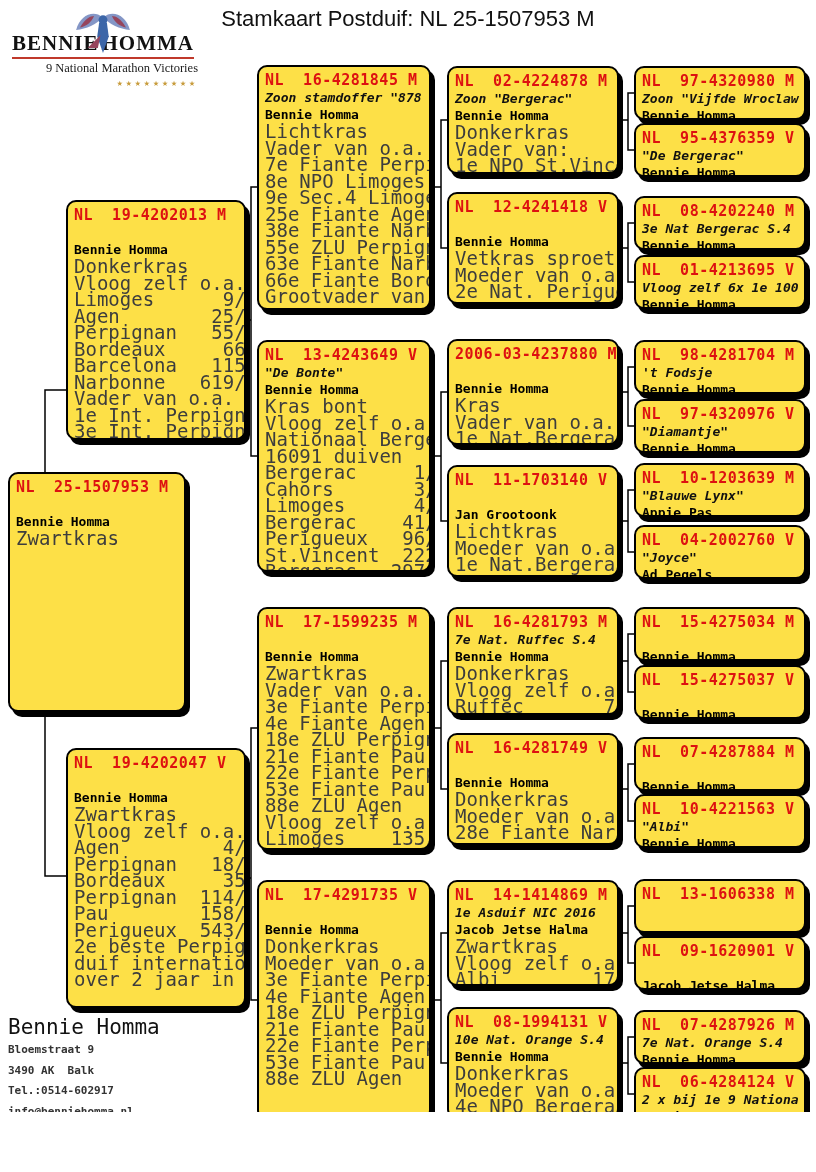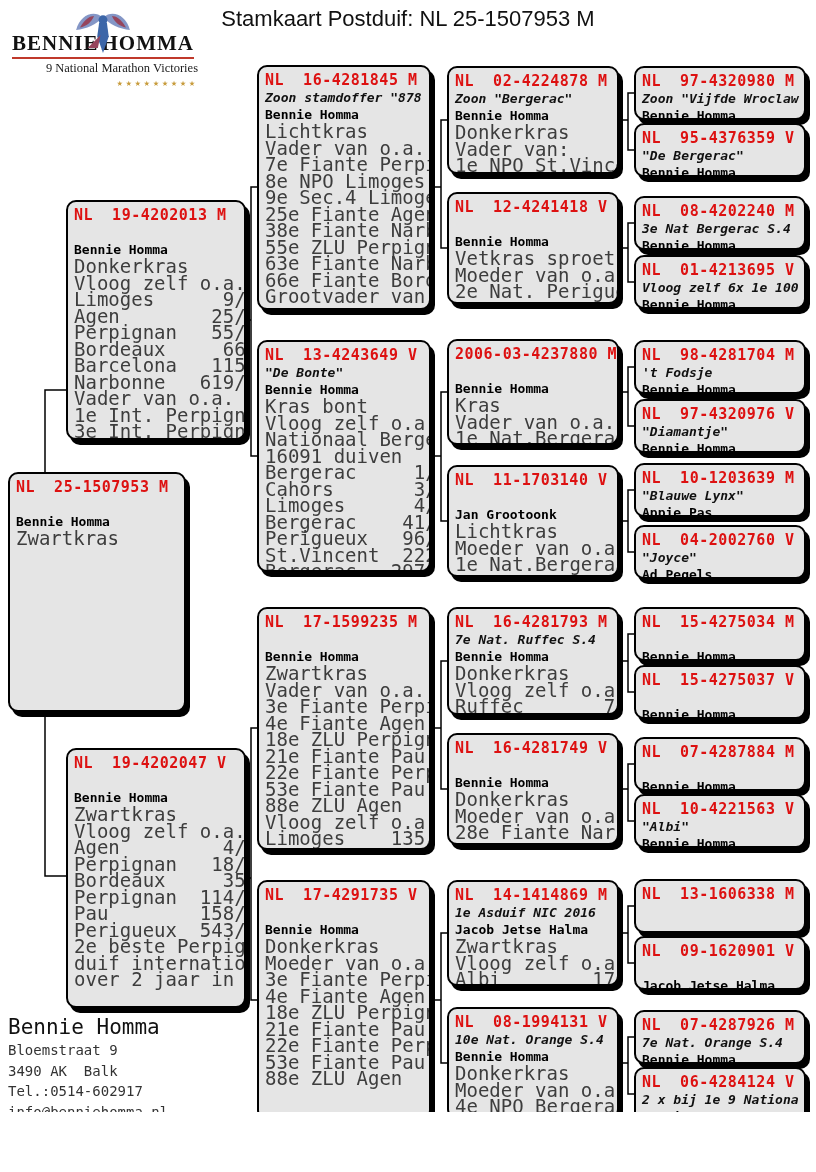--- a/index.html
+++ b/index.html
@@ -13,30 +13,30 @@
   .logo-name{position:relative;font-family:"Liberation Serif",serif;font-weight:bold;
              font-size:21px;letter-spacing:1px;color:#111;display:flex;
              justify-content:space-between;padding:0 4px;align-items:flex-end;height:48px;}
   .logo-dove{position:absolute;left:50%;top:0;transform:translateX(-50%);}
   .logo-rule{height:2px;background:#c0392b;margin:1px 4px 2px 4px;}
   .logo-tagline{font-family:"Liberation Serif",serif;font-size:12.5px;color:#1a1a1a;}
   .logo-stars{font-size:10px;color:#c79b3b;letter-spacing:3px;margin-top:1px;}
   
   .wires{position:absolute;left:0;top:0;z-index:0;}
   
-  .pbox{position:absolute;z-index:1;background:#e5e5e5;border:2px solid #000;border-radius:10px;
+  .pbox{position:absolute;z-index:1;background:#fde047;border:2px solid #000;border-radius:10px;
         box-shadow:4px 5px 0 #000;padding:3px 6px 0 6px;box-sizing:border-box;overflow:hidden;}
   .ring{color:#dd1111;font-weight:bold;font-size:15px;line-height:20px;letter-spacing:.5px;white-space:pre;}
   .sub{font-weight:bold;font-style:italic;font-size:13px;line-height:16.5px;min-height:16.5px;color:#111;white-space:pre;}
   .owner{font-weight:bold;font-size:13px;line-height:16.5px;min-height:16.5px;color:#000;white-space:pre;}
   .body{margin:0;font-family:inherit;font-size:19px;line-height:16.5px;color:#3d3d3d;white-space:pre;}
   
   .addr{position:absolute;left:8px;top:1014px;color:#222;}
   .addr-name{font-size:21px;line-height:26px;color:#111;}
-  .addr-line{font-size:14px;line-height:20.5px;white-space:pre;color:#333;}
+  .addr-line{font-size:11px;line-height:20.5px;white-space:pre;color:#333;font-weight:bold;}
   
   .footer{position:absolute;right:20px;top:1131px;font-family:"Liberation Mono",monospace;
           font-style:italic;font-size:12.5px;color:#222;white-space:pre;}
 </style>
 </head>
 <body>
 
 <div id="canvas">
 
   <svg class="wires" width="816" height="1172">

